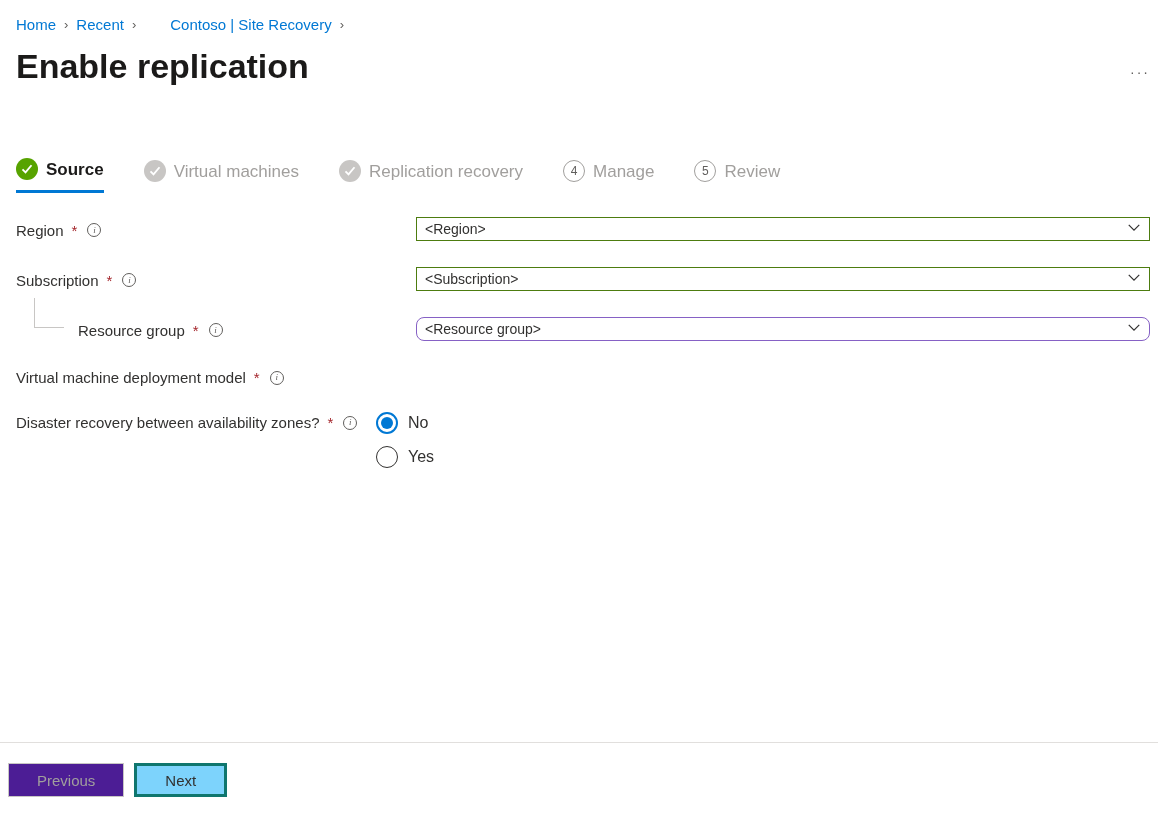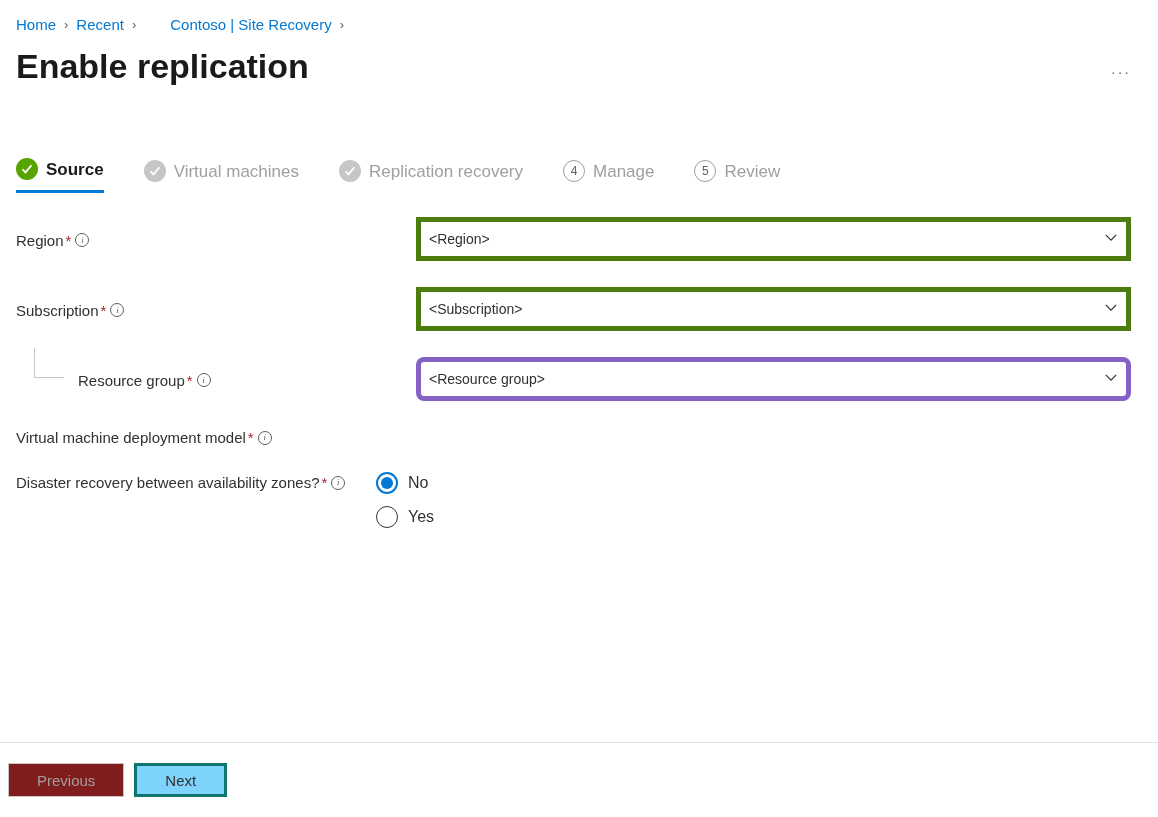--- a/index.html
+++ b/index.html
@@ -13,21 +13,21 @@
     height: 100%;
   }
   .page {
     display: flex;
     flex-direction: column;
     min-height: 817px;
     width: 1158px;
   }
   .content {
     flex: 1;
-    padding: 12px 27px 0 16px;
+    padding: 12px 8px 0 16px;
   }
 
   
   .breadcrumb {
     display: flex;
     align-items: center;
     gap: 6px;
     font-size: 15px;
     color: #0078d4;
     padding: 4px 0 14px 0;
@@ -122,20 +122,21 @@
   }
   .form-row {
     display: flex;
     align-items: center;
   }
   .form-row.align-top { align-items: flex-start; }
   .label-col {
     width: 400px;
     display: flex;
     align-items: center;
+    gap: 6px;
     font-size: 15px;
     color: #323130;
     padding-top: 2px;
   }
   .label-col.indented {
     padding-left: 62px;
     position: relative;
   }
   .indent-connector {
     position: absolute;
@@ -167,22 +168,22 @@
     margin-left: 4px;
   }
 
   .field-col {
     flex: 1;
     max-width: 740px;
   }
   .select-box {
     position: relative;
     width: 100%;
-    height: 44px;
-    border: 5px solid #4d7c0f;
+    height: 24px;
+    border: 1px solid #4d7c0f;
     background: #fff;
     display: flex;
     align-items: center;
     padding: 0 28px 0 8px;
     cursor: pointer;
     font-size: 14px;
     color: #323130;
   }
   .select-box.focused {
     border-color: #8661c5;
@@ -254,21 +255,21 @@
     font-size: 15px;
     cursor: pointer;
     background: #7dd3fc;
     border: 3px solid #0f766e;
     color: #323130;
     display: inline-flex;
     align-items: center;
     justify-content: center;
   }
   .btn.disabled {
-    background: #7f1d1d;
+    background: #4c1d95;
     border: 1px solid #c8c6c4;
     color: #a19f9d;
     cursor: default;
   }
 </style>
 </head>
 <body>
 
 <div class="page">
   <div class="content">

